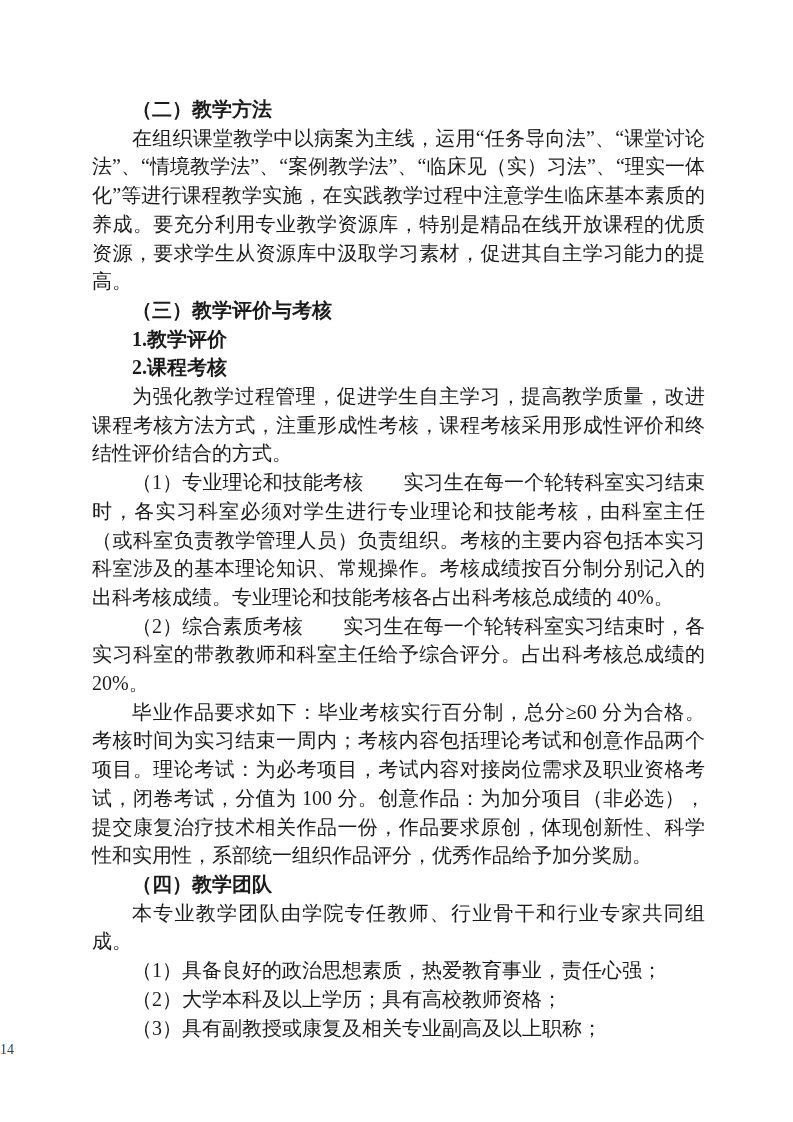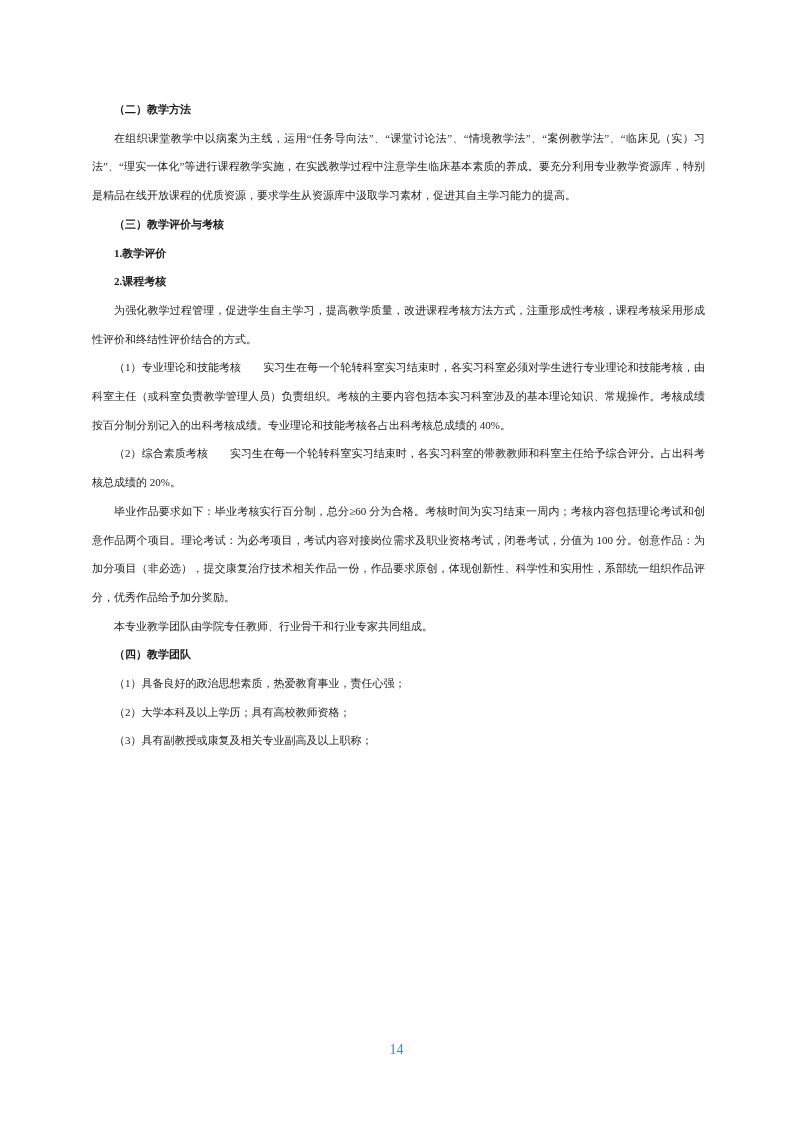--- a/index.html
+++ b/index.html
@@ -14,57 +14,56 @@
     background: #ffffff;
     color: #1b1b1b;
     font-family: "Liberation Serif", serif;
     overflow: hidden;
   }
   .content {
     position: absolute;
     left: 92px;
     top: 95px;
     width: 613px;
-    font-size: 11px;
+    font-size: 20px;
     line-height: 28.7px;
     text-align: justify;
   }
   .blk {
     margin: 0;
     padding: 0;
     text-indent: 2em;
   }
   .heading {
     font-weight: bold;
     text-align: left;
   }
   .pagenum {
     position: absolute;
     left: 0;
     right: 0;
     top: 1042px;
-    text-align: center;
     font-size: 14px;
-    color: #3b82f6;
+    color: #0c4a6e;
   }
 </style>
 </head>
 <body>
 
 <div class="page">
   <div class="content">
     <p class="blk heading">（二）教学方法</p>
     <p class="blk">在组织课堂教学中以病案为主线，运用“任务导向法”、“课堂讨论法”、“情境教学法”、“案例教学法”、“临床见（实）习法”、“理实一体化”等进行课程教学实施，在实践教学过程中注意学生临床基本素质的养成。要充分利用专业教学资源库，特别是精品在线开放课程的优质资源，要求学生从资源库中汲取学习素材，促进其自主学习能力的提高。</p>
     <p class="blk heading">（三）教学评价与考核</p>
     <p class="blk heading">1.教学评价</p>
     <p class="blk heading">2.课程考核</p>
     <p class="blk">为强化教学过程管理，促进学生自主学习，提高教学质量，改进课程考核方法方式，注重形成性考核，课程考核采用形成性评价和终结性评价结合的方式。</p>
     <p class="blk">（1）专业理论和技能考核　　实习生在每一个轮转科室实习结束时，各实习科室必须对学生进行专业理论和技能考核，由科室主任（或科室负责教学管理人员）负责组织。考核的主要内容包括本实习科室涉及的基本理论知识、常规操作。考核成绩按百分制分别记入的出科考核成绩。专业理论和技能考核各占出科考核总成绩的 40%。</p>
     <p class="blk">（2）综合素质考核　　实习生在每一个轮转科室实习结束时，各实习科室的带教教师和科室主任给予综合评分。占出科考核总成绩的 20%。</p>
     <p class="blk">毕业作品要求如下：毕业考核实行百分制，总分≥60 分为合格。考核时间为实习结束一周内；考核内容包括理论考试和创意作品两个项目。理论考试：为必考项目，考试内容对接岗位需求及职业资格考试，闭卷考试，分值为 100 分。创意作品：为加分项目（非必选），提交康复治疗技术相关作品一份，作品要求原创，体现创新性、科学性和实用性，系部统一组织作品评分，优秀作品给予加分奖励。</p>
+    <p class="blk heading">（四）教学团队</p>
     <p class="blk">本专业教学团队由学院专任教师、行业骨干和行业专家共同组成。</p>
-    <p class="blk heading">（四）教学团队</p>
     <p class="blk">（1）具备良好的政治思想素质，热爱教育事业，责任心强；</p>
     <p class="blk">（2）大学本科及以上学历；具有高校教师资格；</p>
     <p class="blk">（3）具有副教授或康复及相关专业副高及以上职称；</p>
   </div>
   <div class="pagenum">14</div>
 </div>
 
 </body></html>

